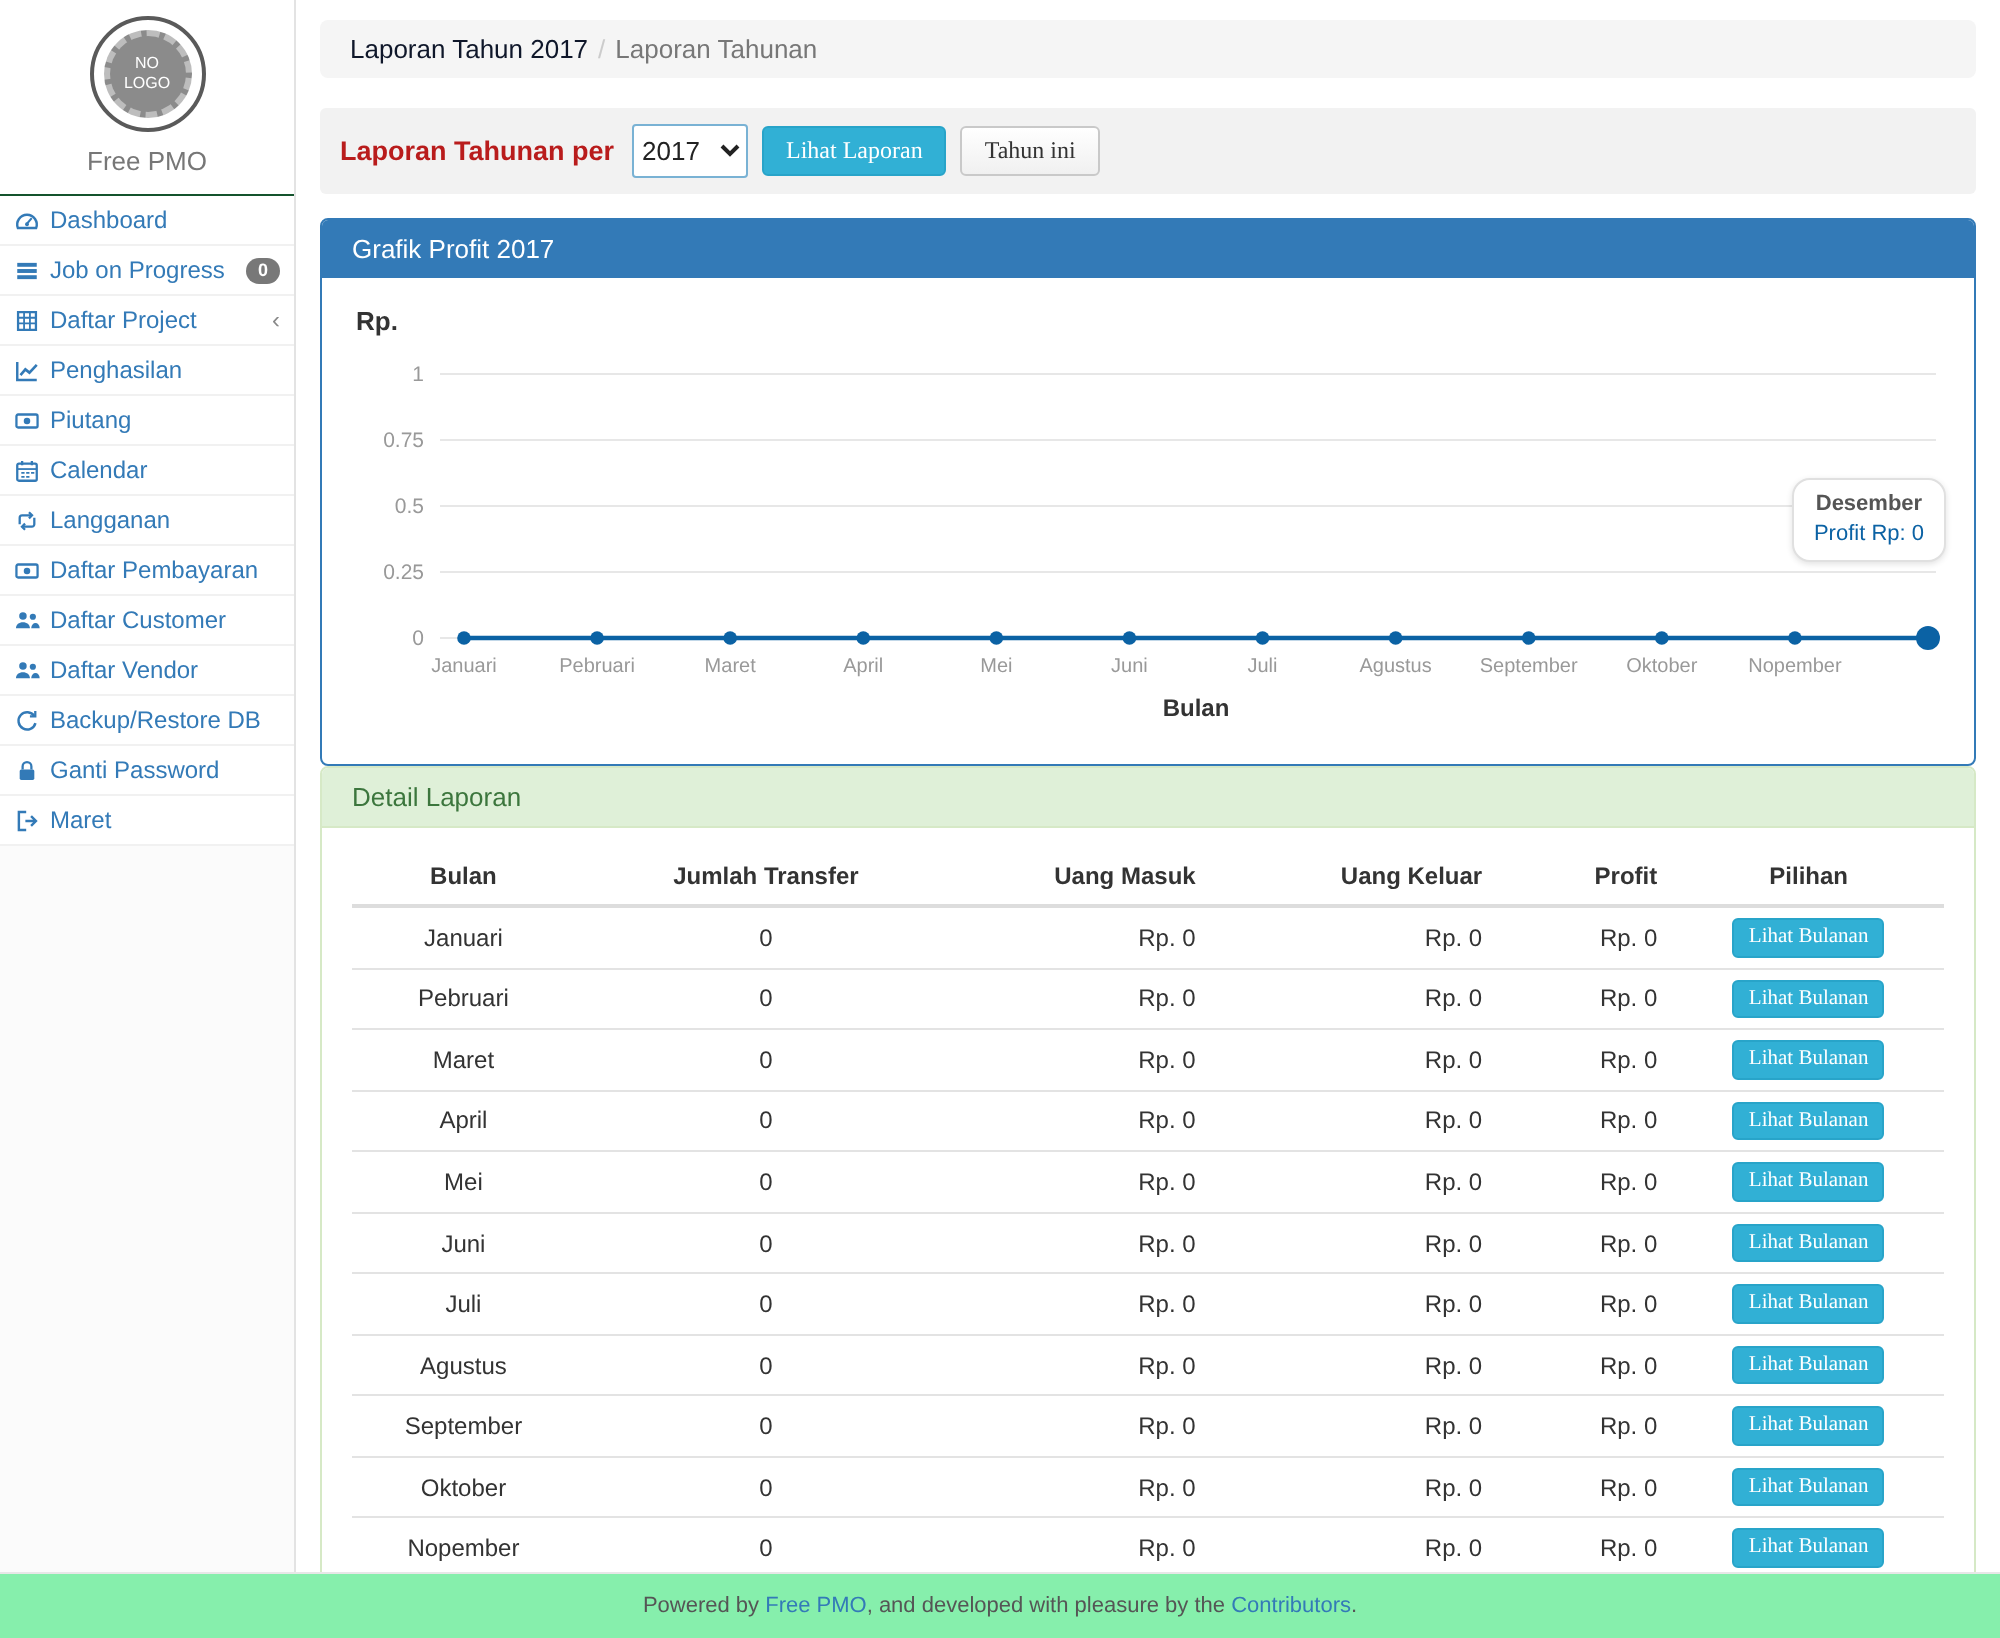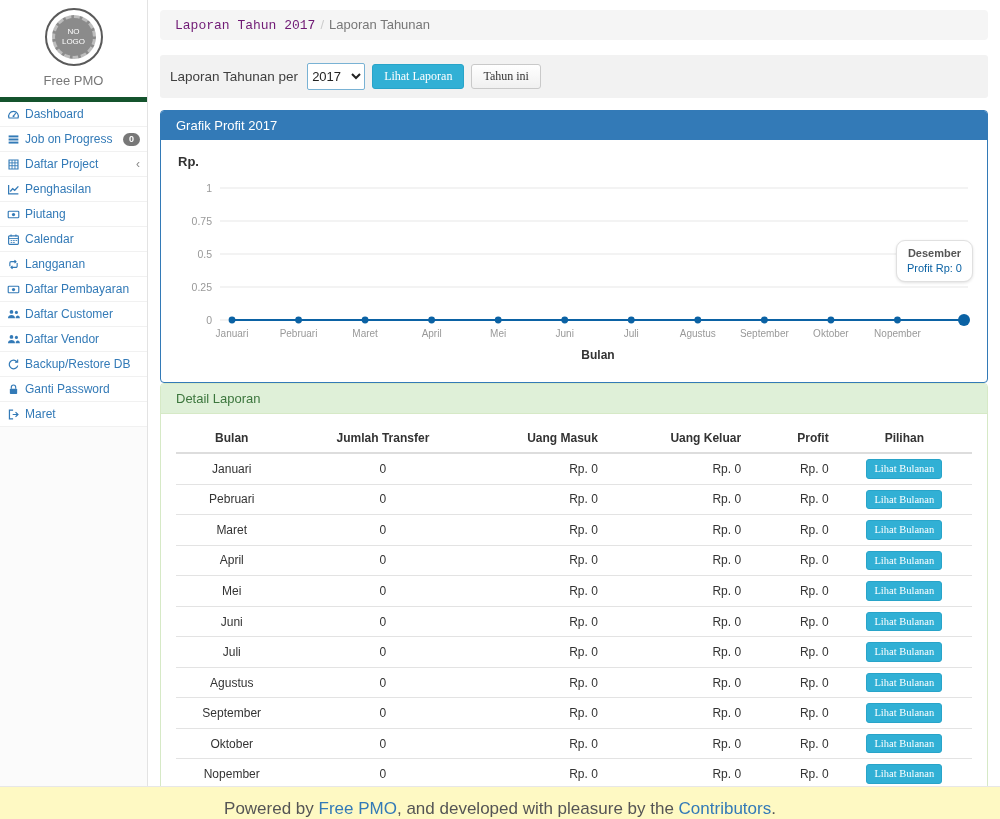--- a/index.html
+++ b/index.html
@@ -11,40 +11,40 @@
   .app { display:flex; height:786px; }
 
   
   .sidebar { width:148px; min-width:148px; background:#fbfbfb; border-right:1px solid #e3e3e3; }
   .logo-area { background:#fff; text-align:center; padding:8px 0 9px; }
   .logo-outer { width:58px; height:58px; margin:0 auto; border-radius:50%; border:2px solid #5a5a5a;
     background:#fff; display:flex; align-items:center; justify-content:center; }
   .logo-inner { width:44px; height:44px; border-radius:50%; background:#8b8b8b; border:3px dashed #bdbdbd;
     color:#fff; font-size:8px; font-weight:normal; line-height:1.25; display:flex; align-items:center; justify-content:center; text-align:center; }
   .brand { color:#777; font-size:13px; margin-top:7px; }
-  .menu { border-top:5px solid #14532d; background:#fff; }
+  .menu { border-top:1px solid #14532d; background:#fff; }
   .menu-item { display:flex; align-items:center; gap:5px; padding:5px 7px; border-bottom:1px solid #f1f1f1;
     color:#337ab7; font-size:12px; cursor:pointer; }
   .mi-icon { width:13px; height:13px; flex:0 0 13px; color:#337ab7; display:inline-block; }
   .mi-icon svg { width:13px; height:13px; display:block; }
   .mi-label { white-space:nowrap; }
   .mi-badge { margin-left:auto; background:#787878; color:#fff; border-radius:9px; font-size:9px;
     padding:2px 6px; line-height:1; font-weight:bold; }
   .mi-chev { margin-left:auto; color:#888; font-size:12px; line-height:1; }
 
   
   .content { flex:1; padding:10px 12px 0 12px; background:#fff; overflow:hidden; }
 
   .breadcrumb { background:#f5f5f5; border-radius:4px; padding:7px 15px; font-size:13px; color:#777; margin-bottom:15px; }
-  .breadcrumb a { color:#701a75; text-decoration:none; cursor:pointer;font-family:Liberation Mono, monospace; }
+  .breadcrumb a { color:#0f172a; text-decoration:none; cursor:pointer; }
   .breadcrumb .sep { color:#ccc; margin:0 5px; }
 
   .toolbar { background:#f2f2f2; border-radius:3px; padding:8px 10px; display:flex; align-items:center;
     gap:7px; margin-bottom:12px; }
-  .toolbar-label { color:#404040; font-weight:normal; font-size:13.5px; margin-right:2px; }
+  .toolbar-label { color:#b91c1c; font-weight:bold; font-size:13.5px; margin-right:2px; }
   .year-select { height:27px; width:58px; font-size:13px; border:1px solid #79b2d4; border-radius:2px;
     background:#fff; color:#222; font-family:inherit; }
   .btn { font-size:12px; padding:5px 11px; border-radius:3px; border:1px solid; cursor:pointer; font-family:Liberation Serif, serif; line-height:1.1; }
   .btn-info { background:#31b0d5; border-color:#28a4c9; color:#fff; }
   .btn-default { background:linear-gradient(#ffffff,#f0f0f0); border-color:#c9c9c9; color:#333; }
 
   
   .panel { border:1px solid; border-radius:4px; margin-bottom:0; background:#fff; }
   .panel-heading { padding:7px 15px; font-size:13px; border-radius:3px 3px 0 0; }
   .panel-primary { border-color:#337ab7; }
@@ -65,22 +65,22 @@
   table.report { width:100%; border-collapse:collapse; font-size:12px; color:#333; }
   table.report th, table.report td { padding:5px 8px; }
   table.report thead th { font-weight:bold; border-bottom:2px solid #ddd; padding:7px 8px; }
   table.report tbody td { border-top:1px solid #e3e3e3; }
   table.report tbody tr:first-child td { border-top:none; }
   .ta-c { text-align:center; } .ta-r { text-align:right; }
   .col-bulan{width:14%;} .col-transfer{width:24%;} .col-masuk{width:16%;} .col-keluar{width:18%;} .col-profit{width:11%;} .col-pilihan{width:17%;}
   .btn-xs { font-size:10.5px; padding:3px 7px; border-radius:3px; }
 
   
-  .page-footer { height:33px; background:#fef9c3; border-top:1px solid #e7e7e7; display:flex;
-    align-items:flex-end; justify-content:center; font-size:17px; color:#555; }
+  .page-footer { height:33px; background:#86efac; border-top:1px solid #e7e7e7; display:flex;
+    align-items:center; justify-content:center; font-size:11px; color:#555; }
   .page-footer a { color:#337ab7; text-decoration:none; cursor:pointer; }
 </style>
 </head>
 <body>
 
 <div class="app">
 
   <div class="sidebar">
     <div class="logo-area">
       <div class="logo-outer">

